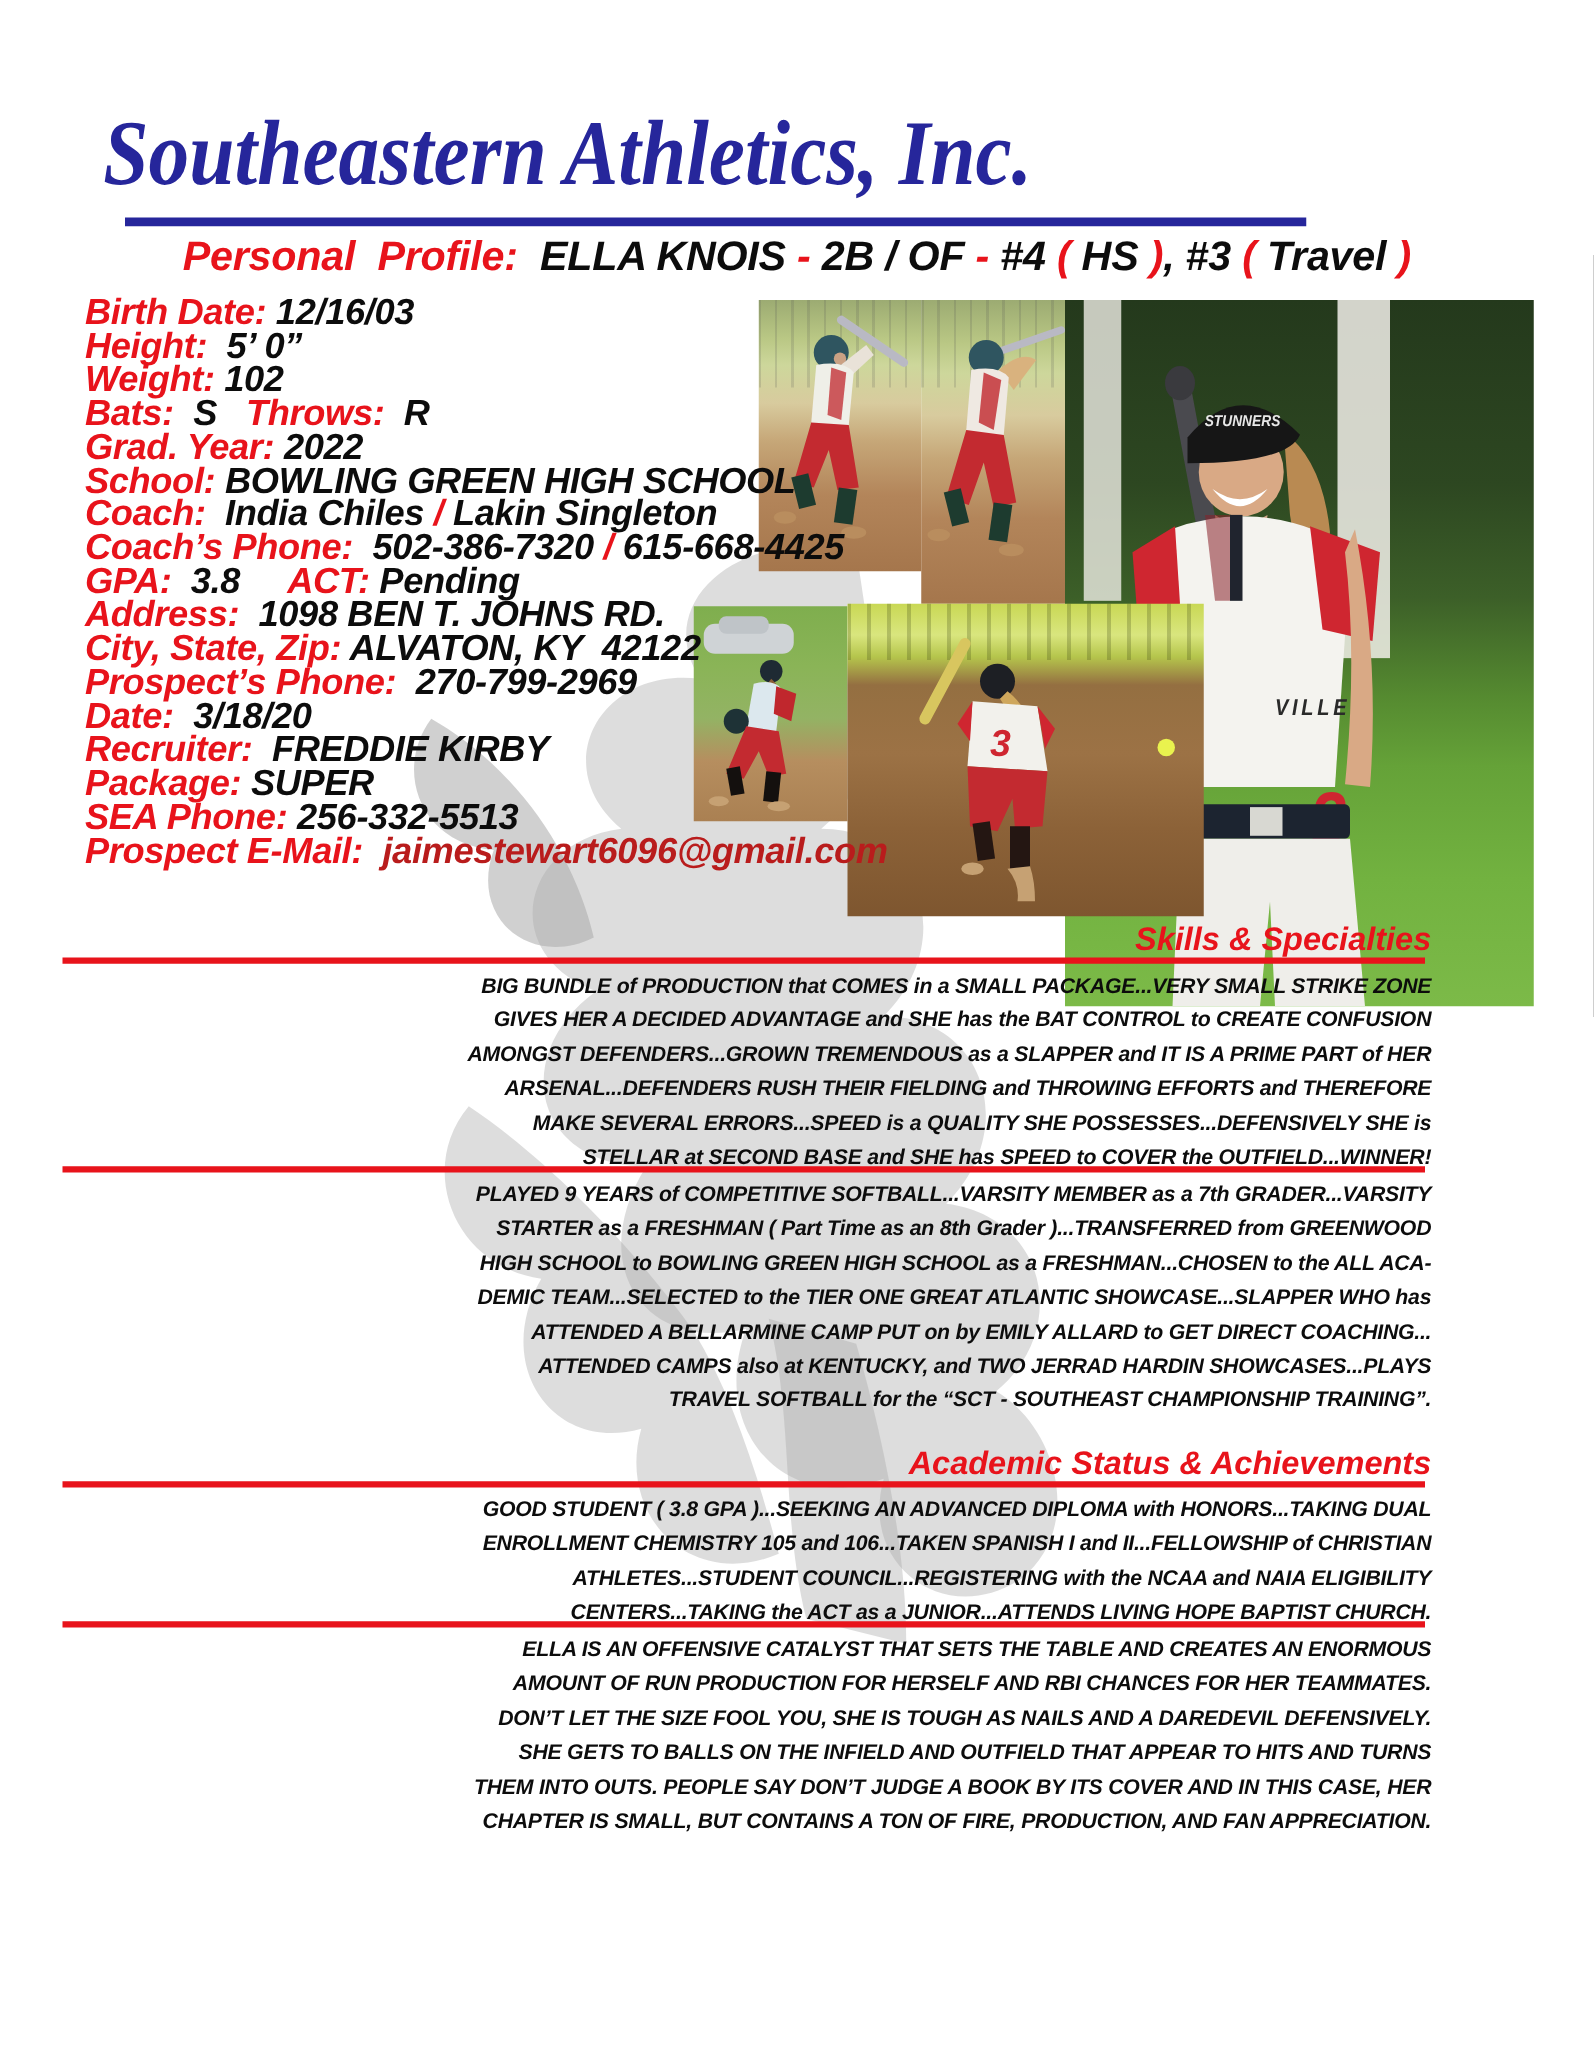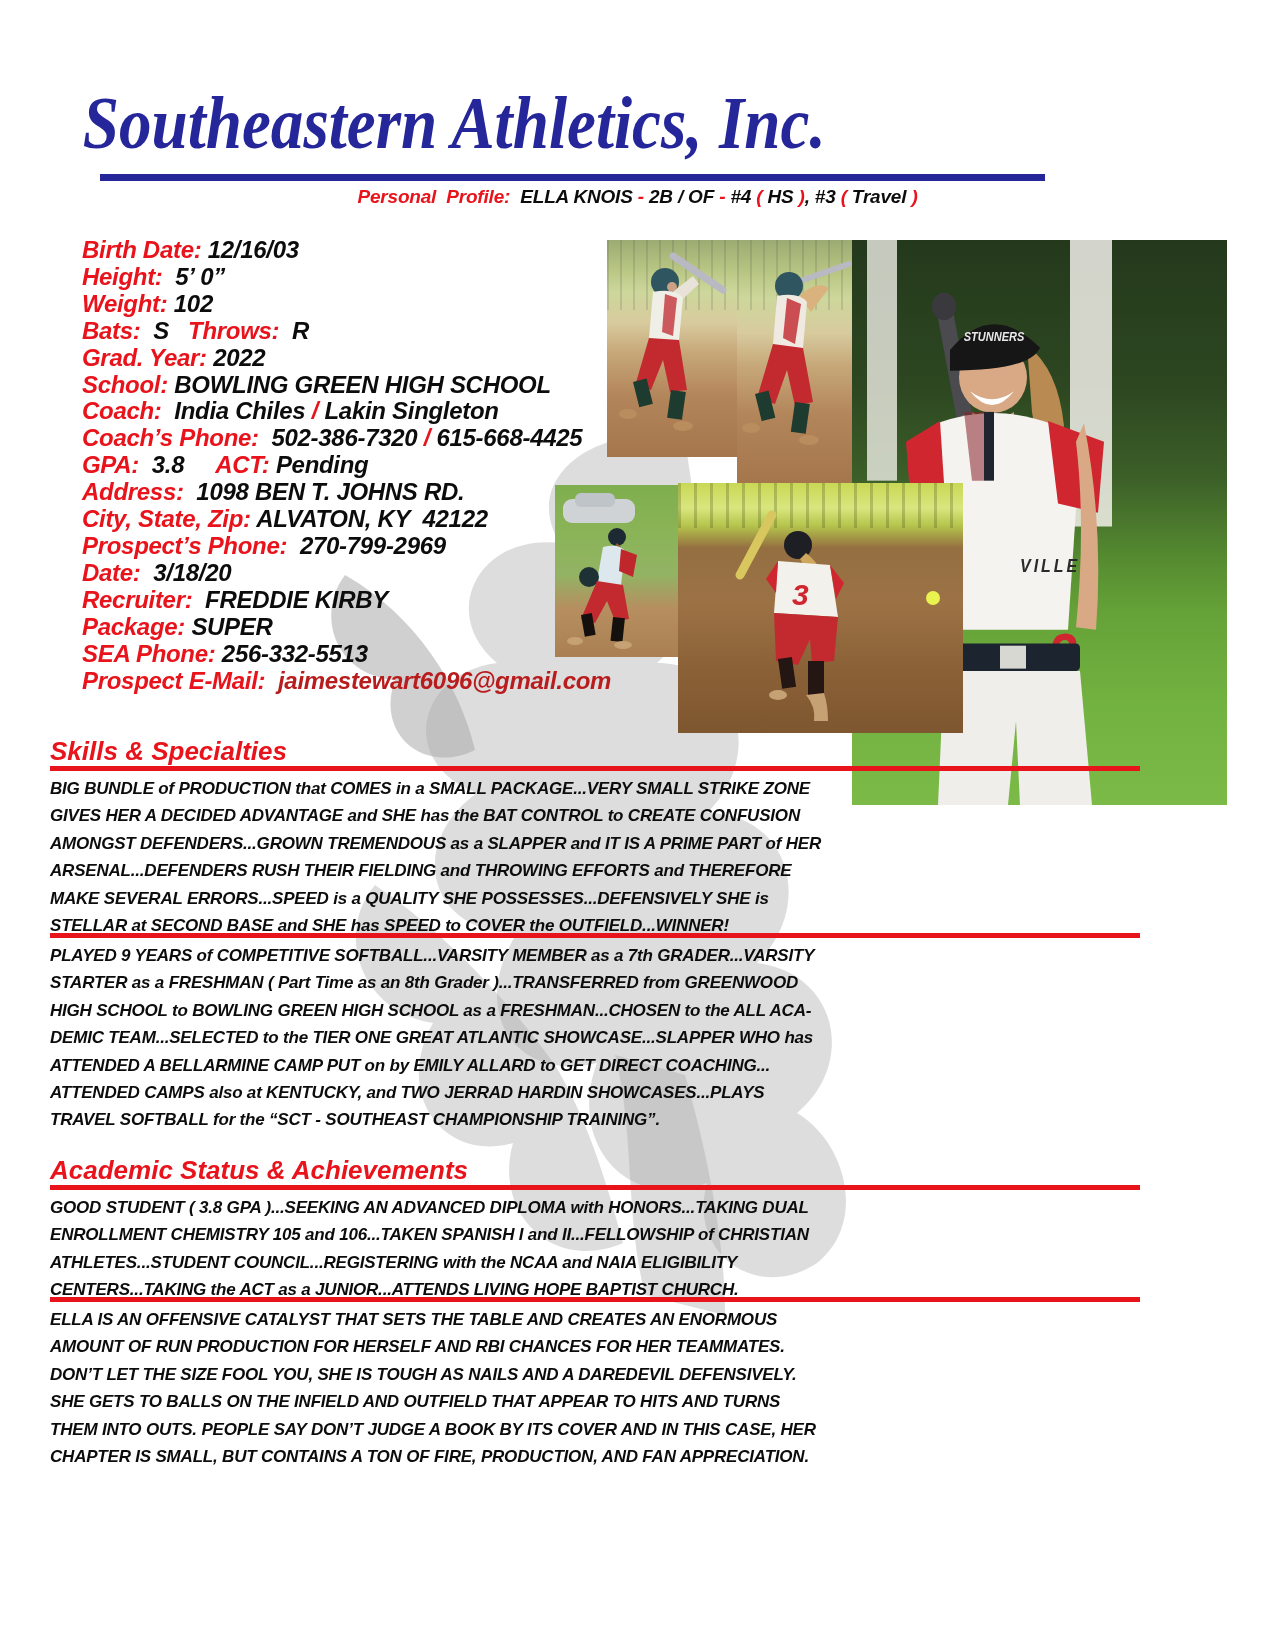--- a/index.html
+++ b/index.html
@@ -11,30 +11,30 @@
   
   .title-wrap{position:absolute;top:86px;left:0;right:0;text-align:left;z-index:4;padding-left:32px;}
   .title{
     display:inline-block;transform:scaleX(.88);transform-origin:center;
     font-family:"Liberation Serif",serif;font-style:italic;font-weight:bold;
     font-size:74px;line-height:1.0;color:#26269b;white-space:pre;
   }
   .navy-bar{position:absolute;left:100px;top:174px;width:945px;height:7px;background:#26269b;z-index:4;}
   .subtitle{
     position:absolute;top:186px;left:0;right:0;text-align:center;z-index:4;
-    font-weight:bold;font-style:italic;font-size:19px;white-space:pre;letter-spacing:-.2px;
+    font-weight:bold;font-style:italic;font-size:33px;white-space:pre;letter-spacing:-.2px;
   }
   
   .run-red{color:#e8131b;}
   .run-black{color:#0c0c0c;}
   .run-blue{color:#b91c1c;}
   
   .fields{
-    position:absolute;left:82px;top:237px;z-index:4;
-    font-weight:bold;font-style:italic;font-size:24px;line-height:26.9px;
+    position:absolute;left:68px;top:237px;z-index:4;
+    font-weight:bold;font-style:italic;font-size:29px;line-height:26.9px;
     letter-spacing:-.3px;white-space:pre;
   }
   
   .photo{position:absolute;overflow:hidden;}
   .photo svg{position:absolute;left:0;top:0;width:100%;height:100%;}
   .ph-bat1{left:607px;top:240px;width:130px;height:217px;z-index:2;}
   .ph-bat2{left:737px;top:240px;width:115px;height:243px;z-index:2;}
   .ph-bat1,.ph-bat2{
     background:
       repeating-linear-gradient(90deg, rgba(80,80,80,.18) 0 2px, rgba(0,0,0,0) 2px 13px),
@@ -54,21 +54,21 @@
     left:678px;top:483px;width:285px;height:250px;z-index:3;
     background:
       repeating-linear-gradient(90deg, rgba(60,70,20,.25) 0 3px, rgba(0,0,0,0) 3px 16px),
       linear-gradient(180deg,#c9d855 0%,#d9e67e 10%,#b5c54c 17%,#946f41 26%,#9c7245 48%,#8c6238 72%,#7e562f 100%);
     background-size:100% 45px,100% 100%;
     background-repeat:no-repeat,no-repeat;
   }
   
   .watermark{position:absolute;left:255px;top:415px;width:665px;height:905px;z-index:1;}
   
-  .sections-layer{position:absolute;left:0;top:0;width:100%;height:100%;z-index:4;}
+  .sections-layer{position:absolute;left:0;top:0;width:100%;height:100%;z-index:4;text-align:right;}
   .section{position:absolute;left:50px;width:1095px;}
   .sec-skills{top:737px;}
   .sec-athletic{top:932px;}
   .sec-academic{top:1156px;}
   .sec-scout{top:1296px;}
   .sec-heading{
     font-weight:bold;font-style:italic;font-size:26px;line-height:28px;color:#e8131b;
   }
   .sec-rule{width:1090px;height:5px;background:#e8131b;margin-top:1px;}
   .sec-body{

